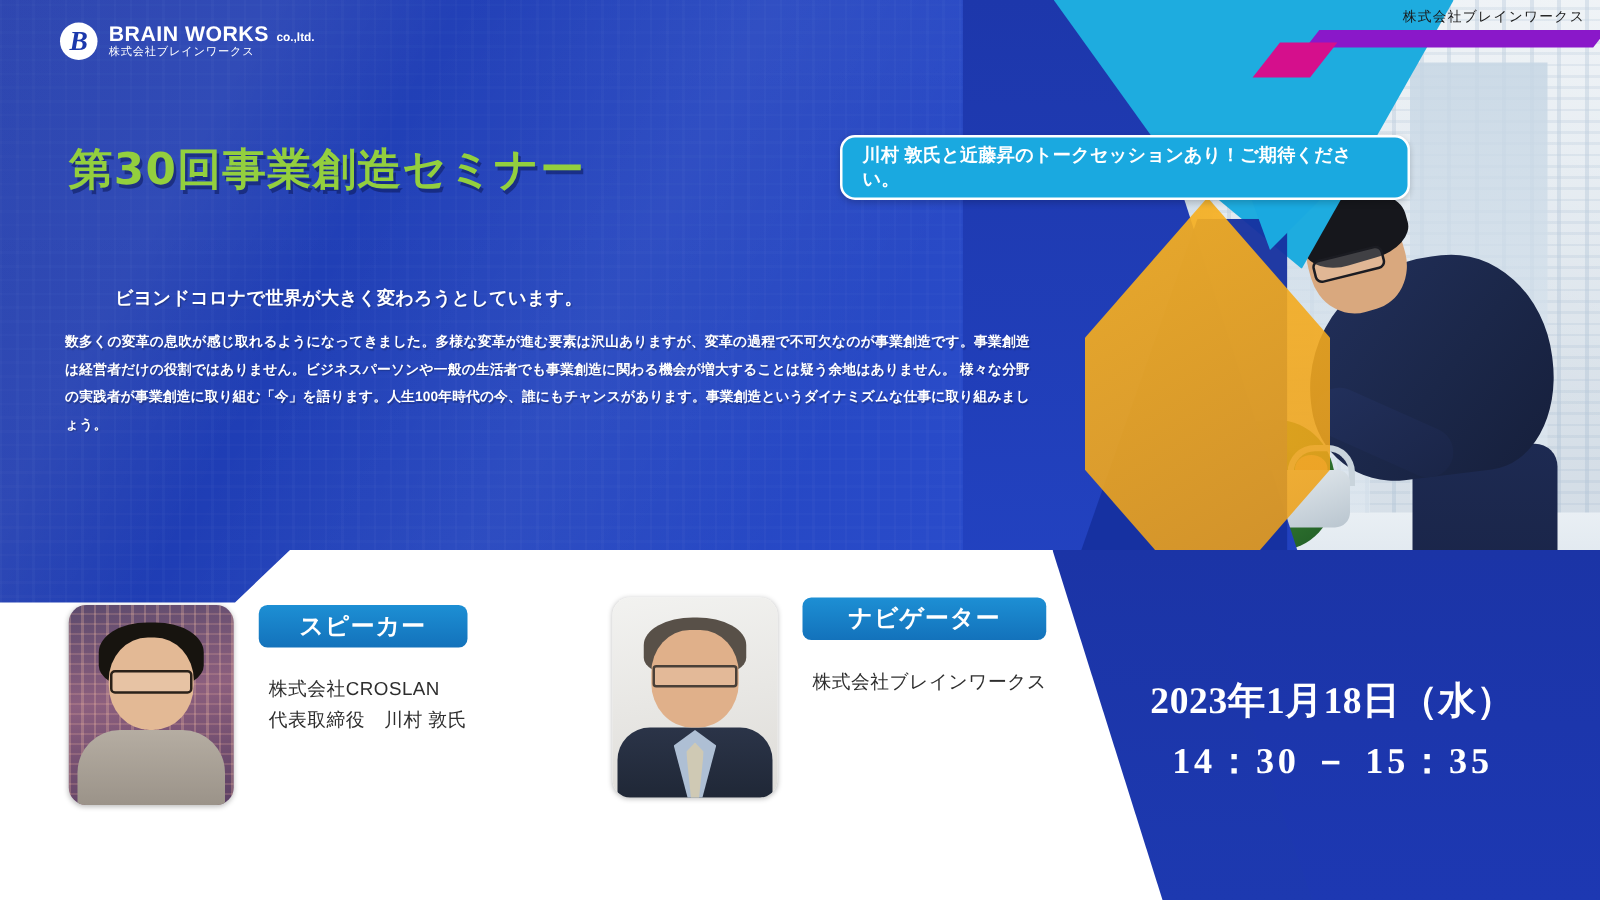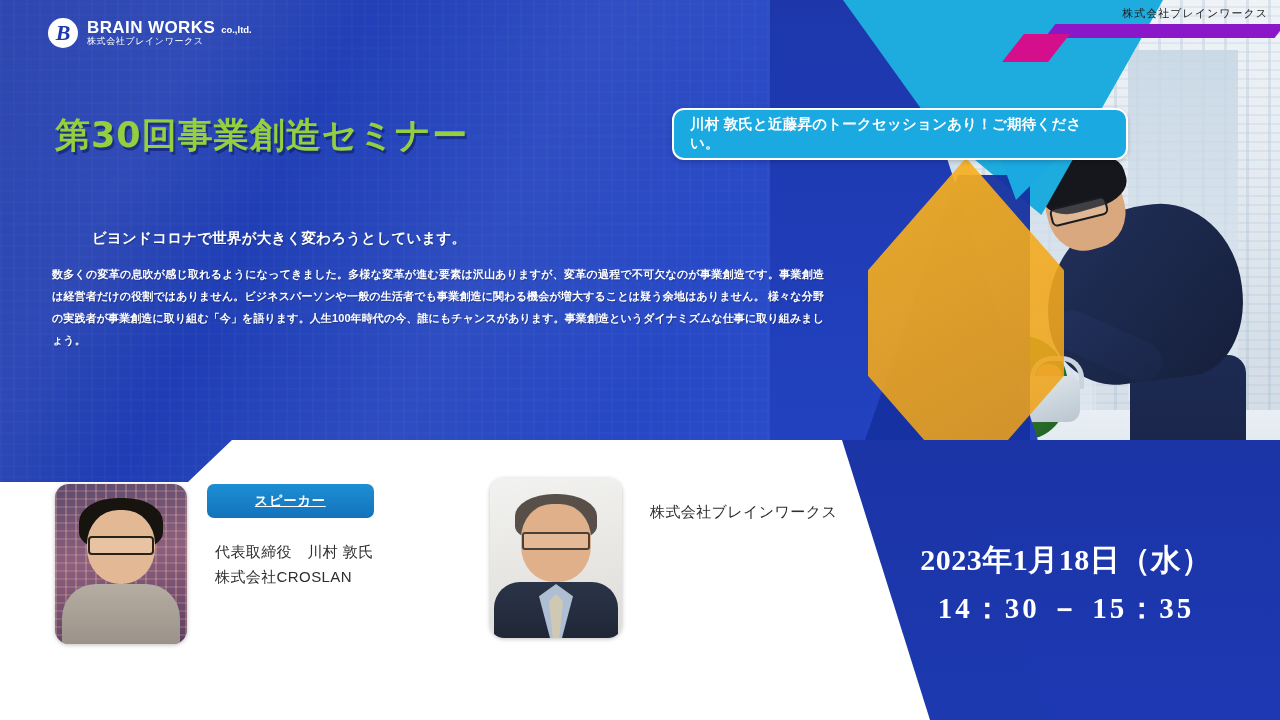--- a/index.html
+++ b/index.html
@@ -247,21 +247,21 @@
   .f2-shirt{top:106px;width:34px;height:56px;background:#aebfd4;clip-path:polygon(50% 0,100% 22%,66% 100%,34% 100%,0 22%);}
   .f2-tie{top:116px;width:14px;height:46px;background:#cfc9b4;clip-path:polygon(50% 0,100% 16%,72% 100%,28% 100%,0 16%);}
 
   .p-right{margin-left:-6px;position:relative;}
   .badge{
     position:relative;margin-left:26px;height:34px;min-width:124px;
     background:linear-gradient(180deg,#1d8fd4,#1372bb);
     border-radius:7px;display:flex;align-items:center;justify-content:center;
     padding:0 18px;box-sizing:border-box;
   }
-  .badge span{color:#fff;font-size:13px;font-weight:bold;letter-spacing:1px;text-decoration:underline;}
+  .badge span{color:#fff;font-size:19px;font-weight:bold;letter-spacing:1px;}
   .p-meta{margin-top:22px;margin-left:34px;color:#2e2e2e;line-height:1.65;}
   .p-meta div{font-size:15px;letter-spacing:.4px;}
 
   
   .date-panel{
     position:absolute;left:900px;top:440px;width:380px;height:280px;
     background:linear-gradient(180deg,#1b34a6,#1d38b2);
     clip-path:polygon(52px 0,380px 0,380px 280px,150px 280px);
   }
   .date-wrap{
@@ -347,36 +347,39 @@
       <div class="face f1-body"></div>
       <div class="face f1-hair"></div>
       <div class="face f1-head"></div>
       <div class="face f1-glass"></div>
     </div>
     <div class="p-right">
       <div class="badge">
         <span>スピーカー</span>
       </div>
       <div class="p-meta">
+        <div>株式会社CROSLAN</div>
         <div>代表取締役　川村 敦氏</div>
-        <div>株式会社CROSLAN</div>
       </div>
     </div>
   </div>
 
   <div class="person p2">
     <div class="headshot hs2">
       <div class="face f2-body"></div>
       <div class="face f2-shirt"></div>
       <div class="face f2-tie"></div>
       <div class="face f2-hair"></div>
       <div class="face f2-head"></div>
       <div class="face f2-glass"></div>
     </div>
     <div class="p-right">
+      <div class="badge">
+        <span>ナビゲーター</span>
+      </div>
       <div class="p-meta">
         <div>株式会社ブレインワークス</div>
       </div>
     </div>
   </div>
 
   <div class="date-panel"></div>
   <div class="date-wrap">
     <div class="date-line">2023年1月18日（水）</div>
     <div class="time-line">14：30 － 15：35</div>

